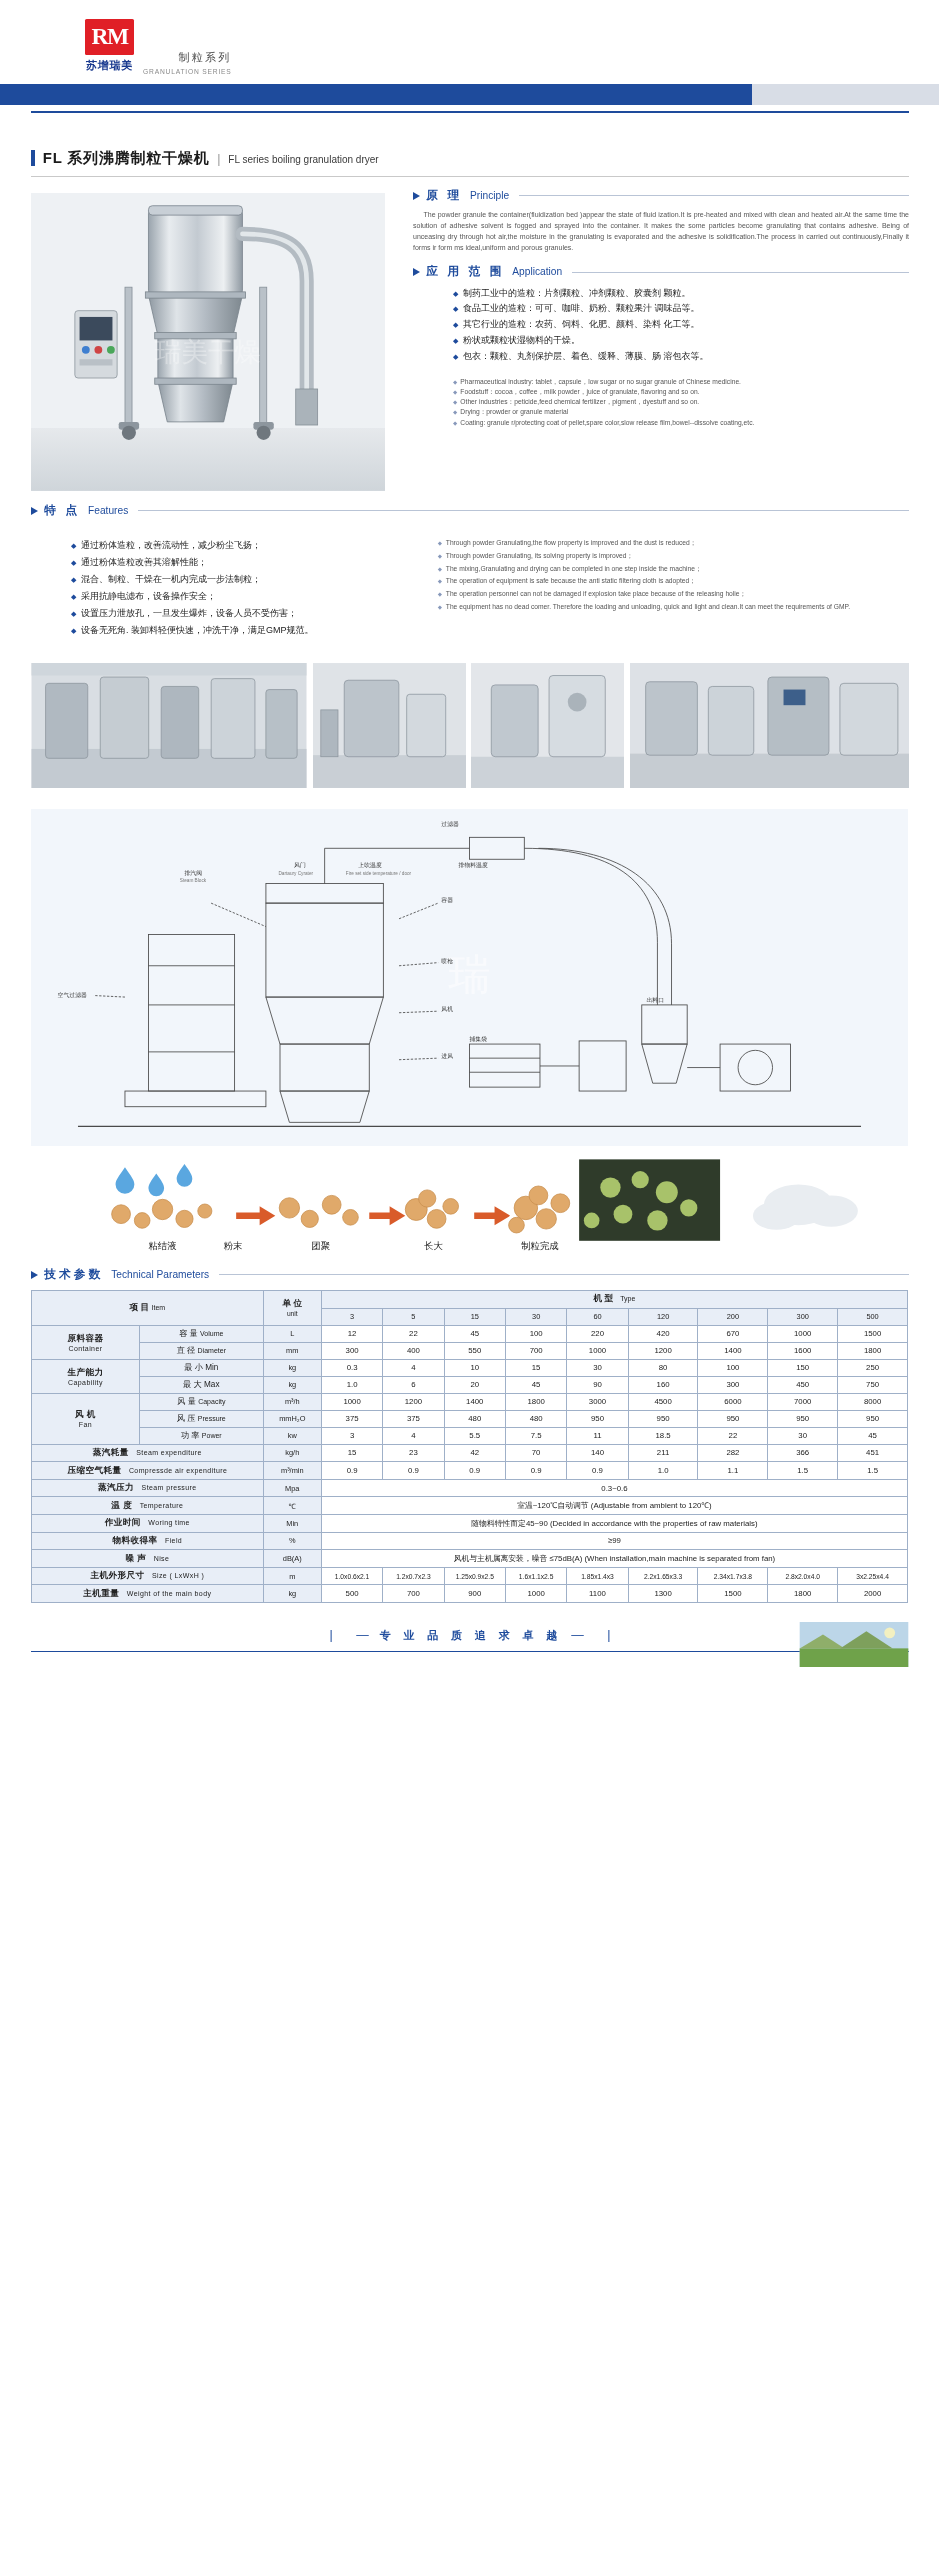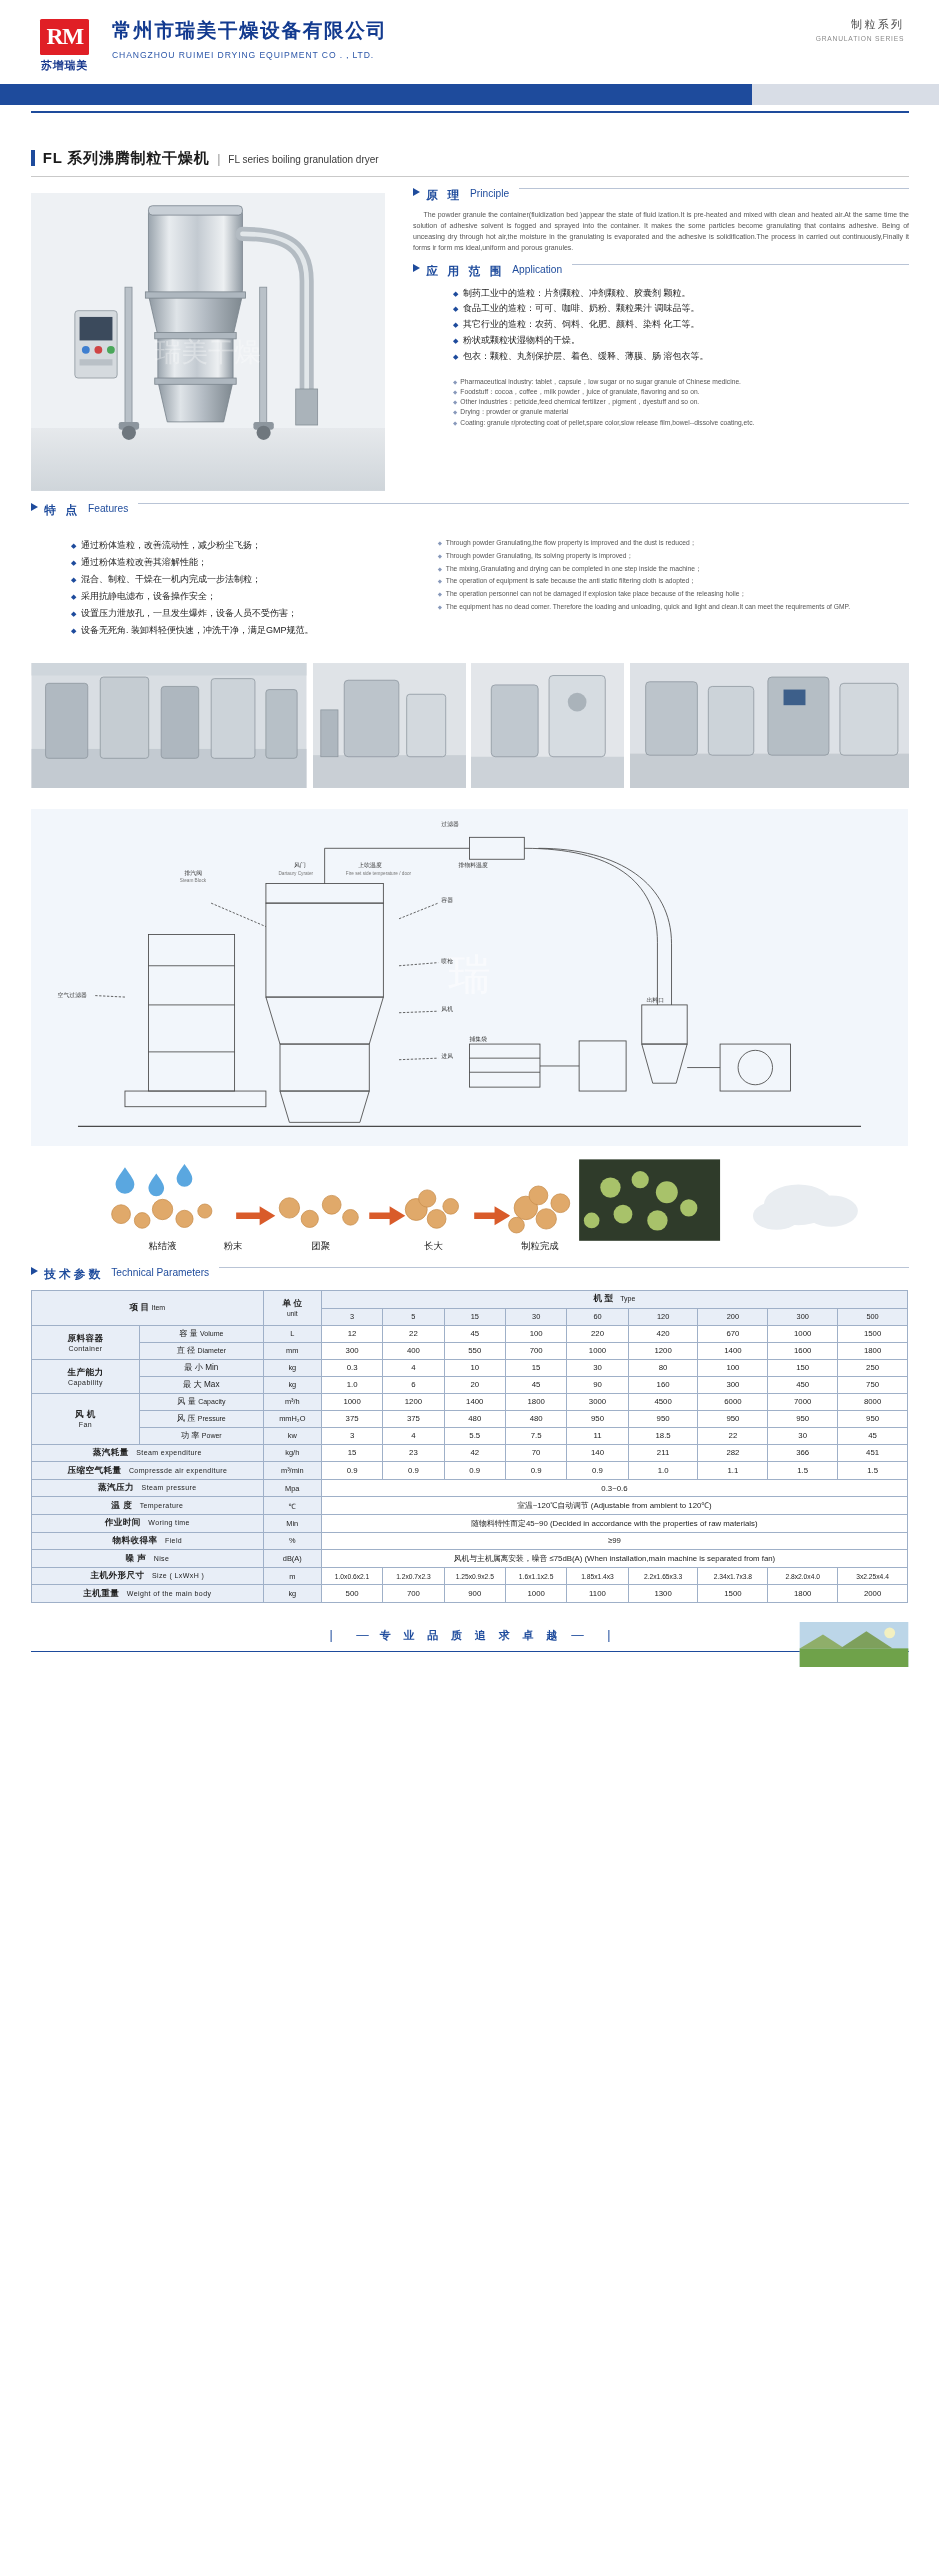--- a/index.html
+++ b/index.html
@@ -6,21 +6,21 @@
   html, body { margin:0; padding:0; }
   body {
     width:940px; background:#ffffff;
     font-family:"Liberation Sans", sans-serif;
     color:#1a1a1a;
   }
   .page { width:940px; position:relative; }
 
   
   .header { position:relative; height:132px; border-bottom:0; }
-  .hdr-inner { display:flex; align-items:flex-start; padding:17px 31px 0 31px; }
+  .hdr-inner { display:flex; align-items:flex-end; padding:17px 31px 0 31px;margin-left:45px; }
   .logo-box { width:67px; height:58px; flex:0 0 auto; display:flex; flex-direction:column; align-items:center; justify-content:center; }
   .logo-mark { width:49px; height:36px; background:#e01f26; color:#fff; display:flex; align-items:center; justify-content:center; font-family:"Liberation Serif", serif; font-size:23.5px; font-weight:bold; letter-spacing:-1.6px; border-radius:1.6px;}
   .logo-sub { font-size:11px; color:#1a3a8f; margin-top:3.1px; letter-spacing:0.8px; font-weight:bold;}
   .hdr-titles { margin-left:14px; flex:1 1 auto; }
   .hdr-cn { font-size:19.6px; font-weight:bold; color:#123a8f; letter-spacing:1.6px; font-family:"Liberation Sans", sans-serif;}
   .hdr-en { font-size:8.6px; color:#2c56a8; letter-spacing:0.9px; margin-top:6.3px; }
   .hdr-right { text-align:right; padding-right:4.7px; }
   .hdr-right .cn { font-size:11px; color:#4a4a4a; letter-spacing:2.3px;}
   .hdr-right .en { font-size:6.7px; color:#8a8a8a; letter-spacing:0.8px; margin-top:3.1px;}
   .hdr-bar { height:20.4px; background:#1e4b9c; margin-top:9.4px; position:relative; }
@@ -33,21 +33,21 @@
   .prod-title .cn { font-size:15px; font-weight:bold; color:#1b1b1b; letter-spacing:0.8px;}
   .prod-title .sep { margin:0 7.8px; color:#999; }
   .prod-title .en { font-size:10px; color:#3a3a3a; }
 
   
   .sec-main { display:flex; padding:11px 31px 0 31px; }
   .photo-col { width:368px; flex:0 0 auto; padding-top:4.7px; }
   .machine-photo { width:354px; height:298px; background:linear-gradient(180deg,#eef1f4 0%,#dfe4ea 100%); position:relative; overflow:hidden; border:0;}
   .text-col { flex:1 1 auto; padding-left:14px; }
 
-  .sub-head { display:flex; align-items:flex-start; margin-bottom:6.3px; }
+  .sub-head { display:flex; align-items:center; margin-bottom:6.3px; }
   .tri { width:0;height:0;border-left:7px solid #1e4b9c;border-top:4.7px solid transparent;border-bottom:4.7px solid transparent; margin-right:6.3px;}
   .sub-cn { font-size:11.7px; font-weight:bold; color:#1e4b9c; letter-spacing:3.1px; }
   .sub-en { font-size:10.2px; color:#1e4b9c; margin-left:7.8px; }
   .sub-line { flex:1 1 auto; height:0.8px; background:#b9c4d6; margin-left:9.4px;}
 
   .p-cn { font-size:9px; line-height:15px; color:#222; text-align:justify; text-indent:2em; margin:4.7px 0 7.8px 0;}
   .p-en { font-size:7px; line-height:11px; color:#555; text-align:justify; text-indent:1.5em; margin:0 0 11px 0;}
 
   .app-list { margin:4.7px 0 6.3px 0; }
   .app-list li { list-style:none; font-size:9px; line-height:15.7px; color:#222; }
@@ -97,24 +97,20 @@
 </head>
 <body>
 
 <div class="page">
 
   <div class="header">
     <div class="hdr-inner">
       <div class="logo-box">
         <div class="logo-mark">RM</div>
         <div class="logo-sub">苏增瑞美</div>
-      </div>
-      <div class="hdr-titles">
-        <div class="hdr-cn">常州市瑞美干燥设备有限公司</div>
-        <div class="hdr-en">CHANGZHOU RUIMEI DRYING EQUIPMENT CO .，LTD.</div>
       </div>
       <div class="hdr-right">
         <div class="cn">制粒系列</div>
         <div class="en">GRANULATION SERIES</div>
       </div>
     </div>
     <div class="hdr-bar"></div>
     <div style="height:6.3px"></div>
     <div class="hdr-rule"></div>
   </div>

